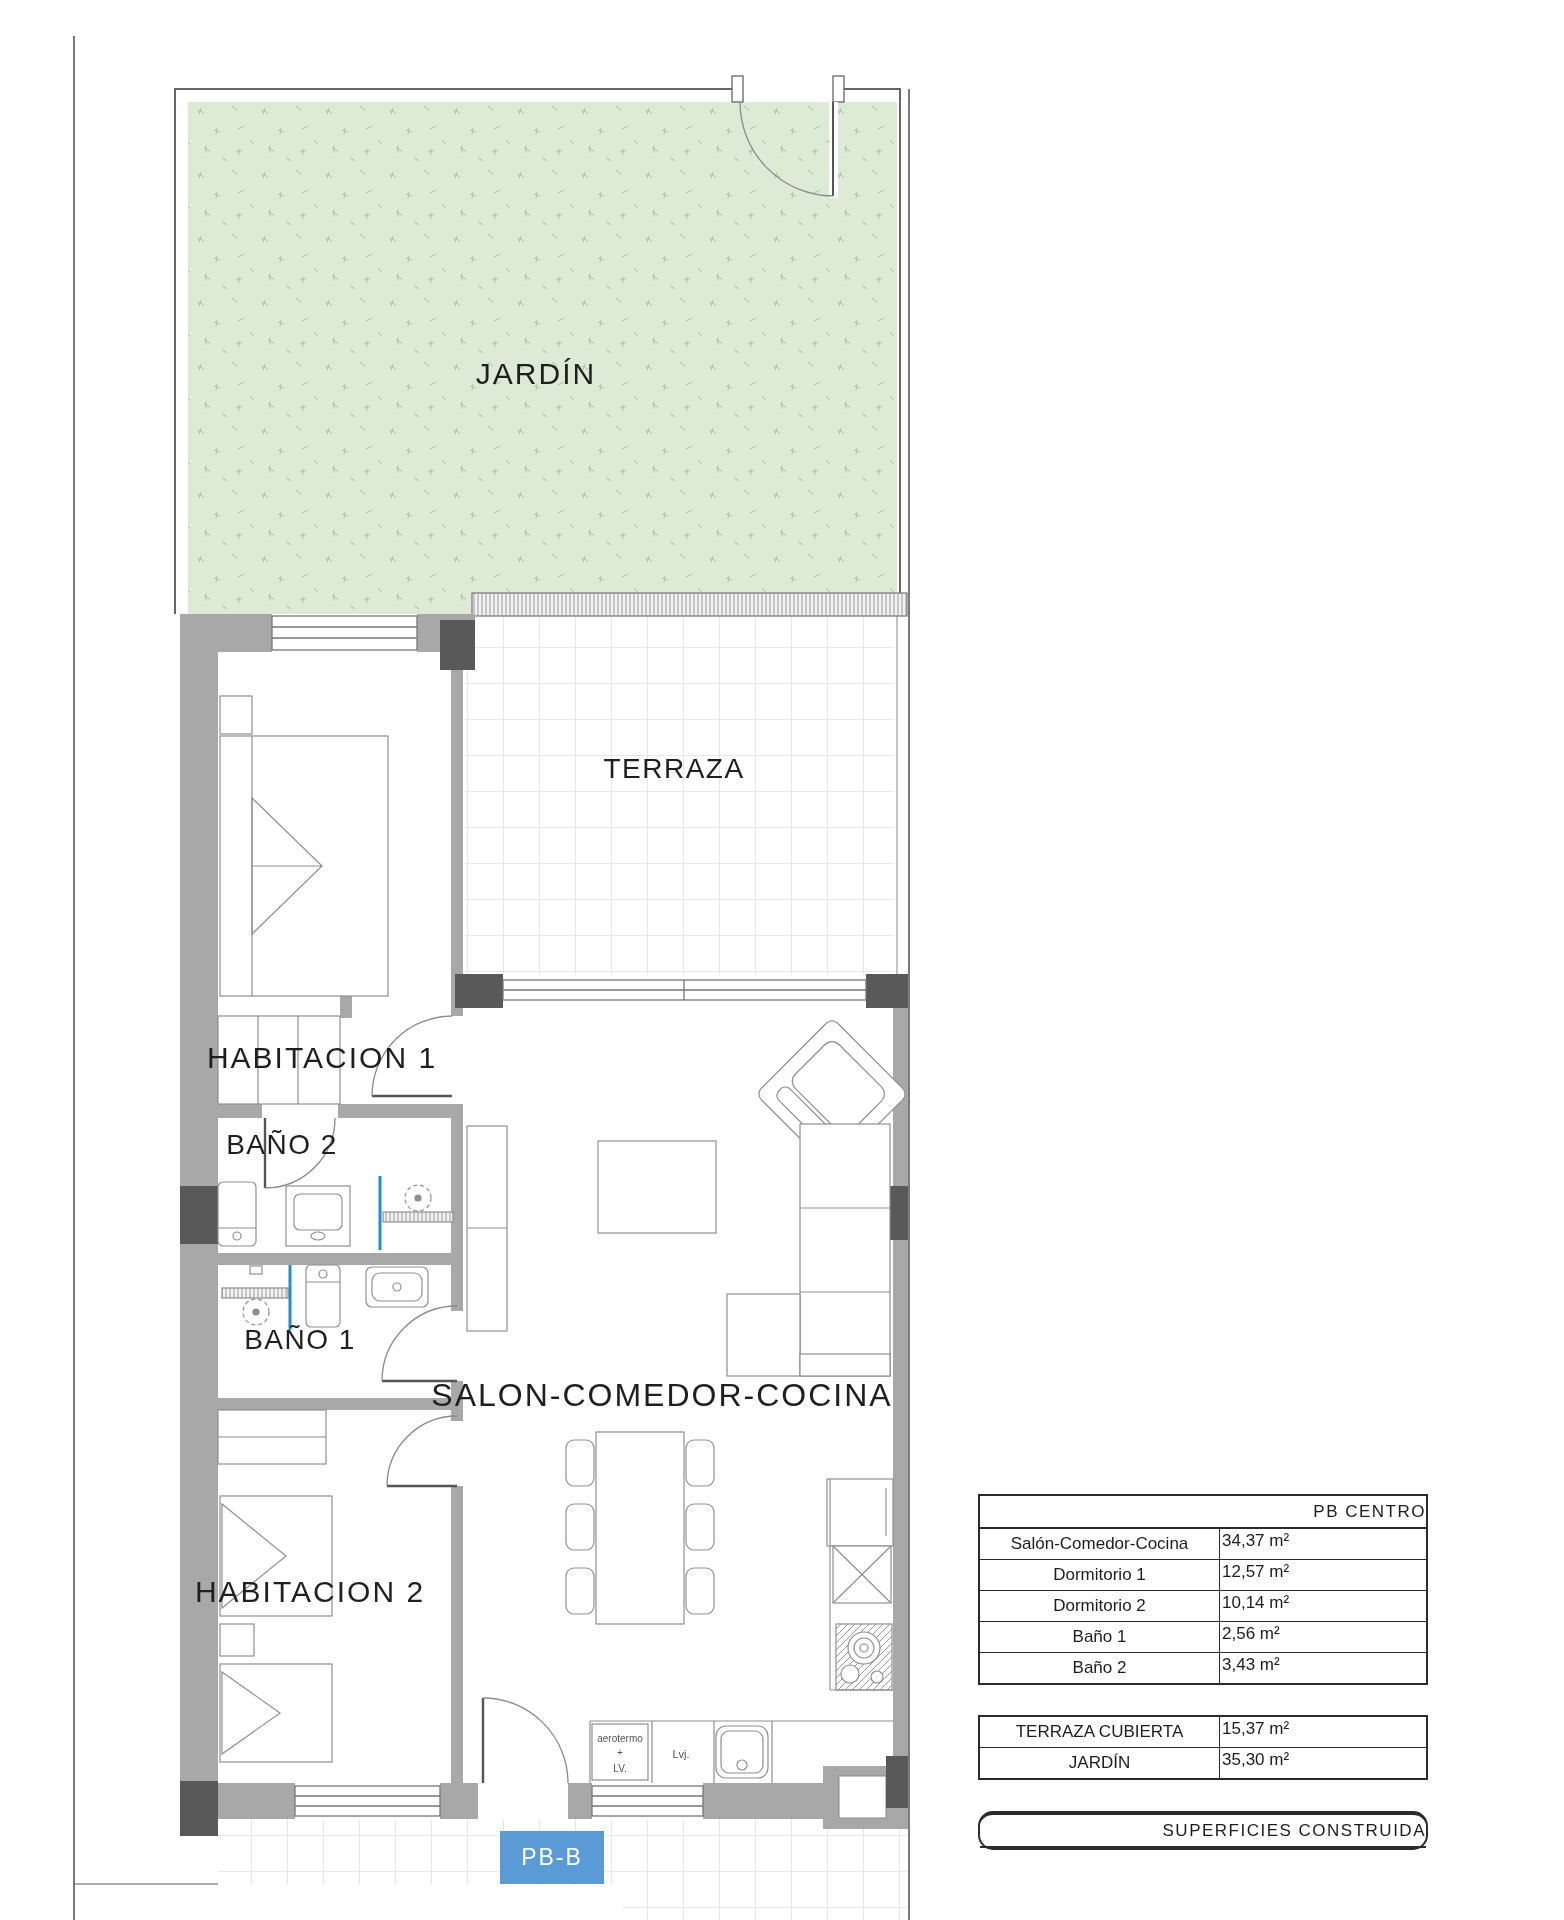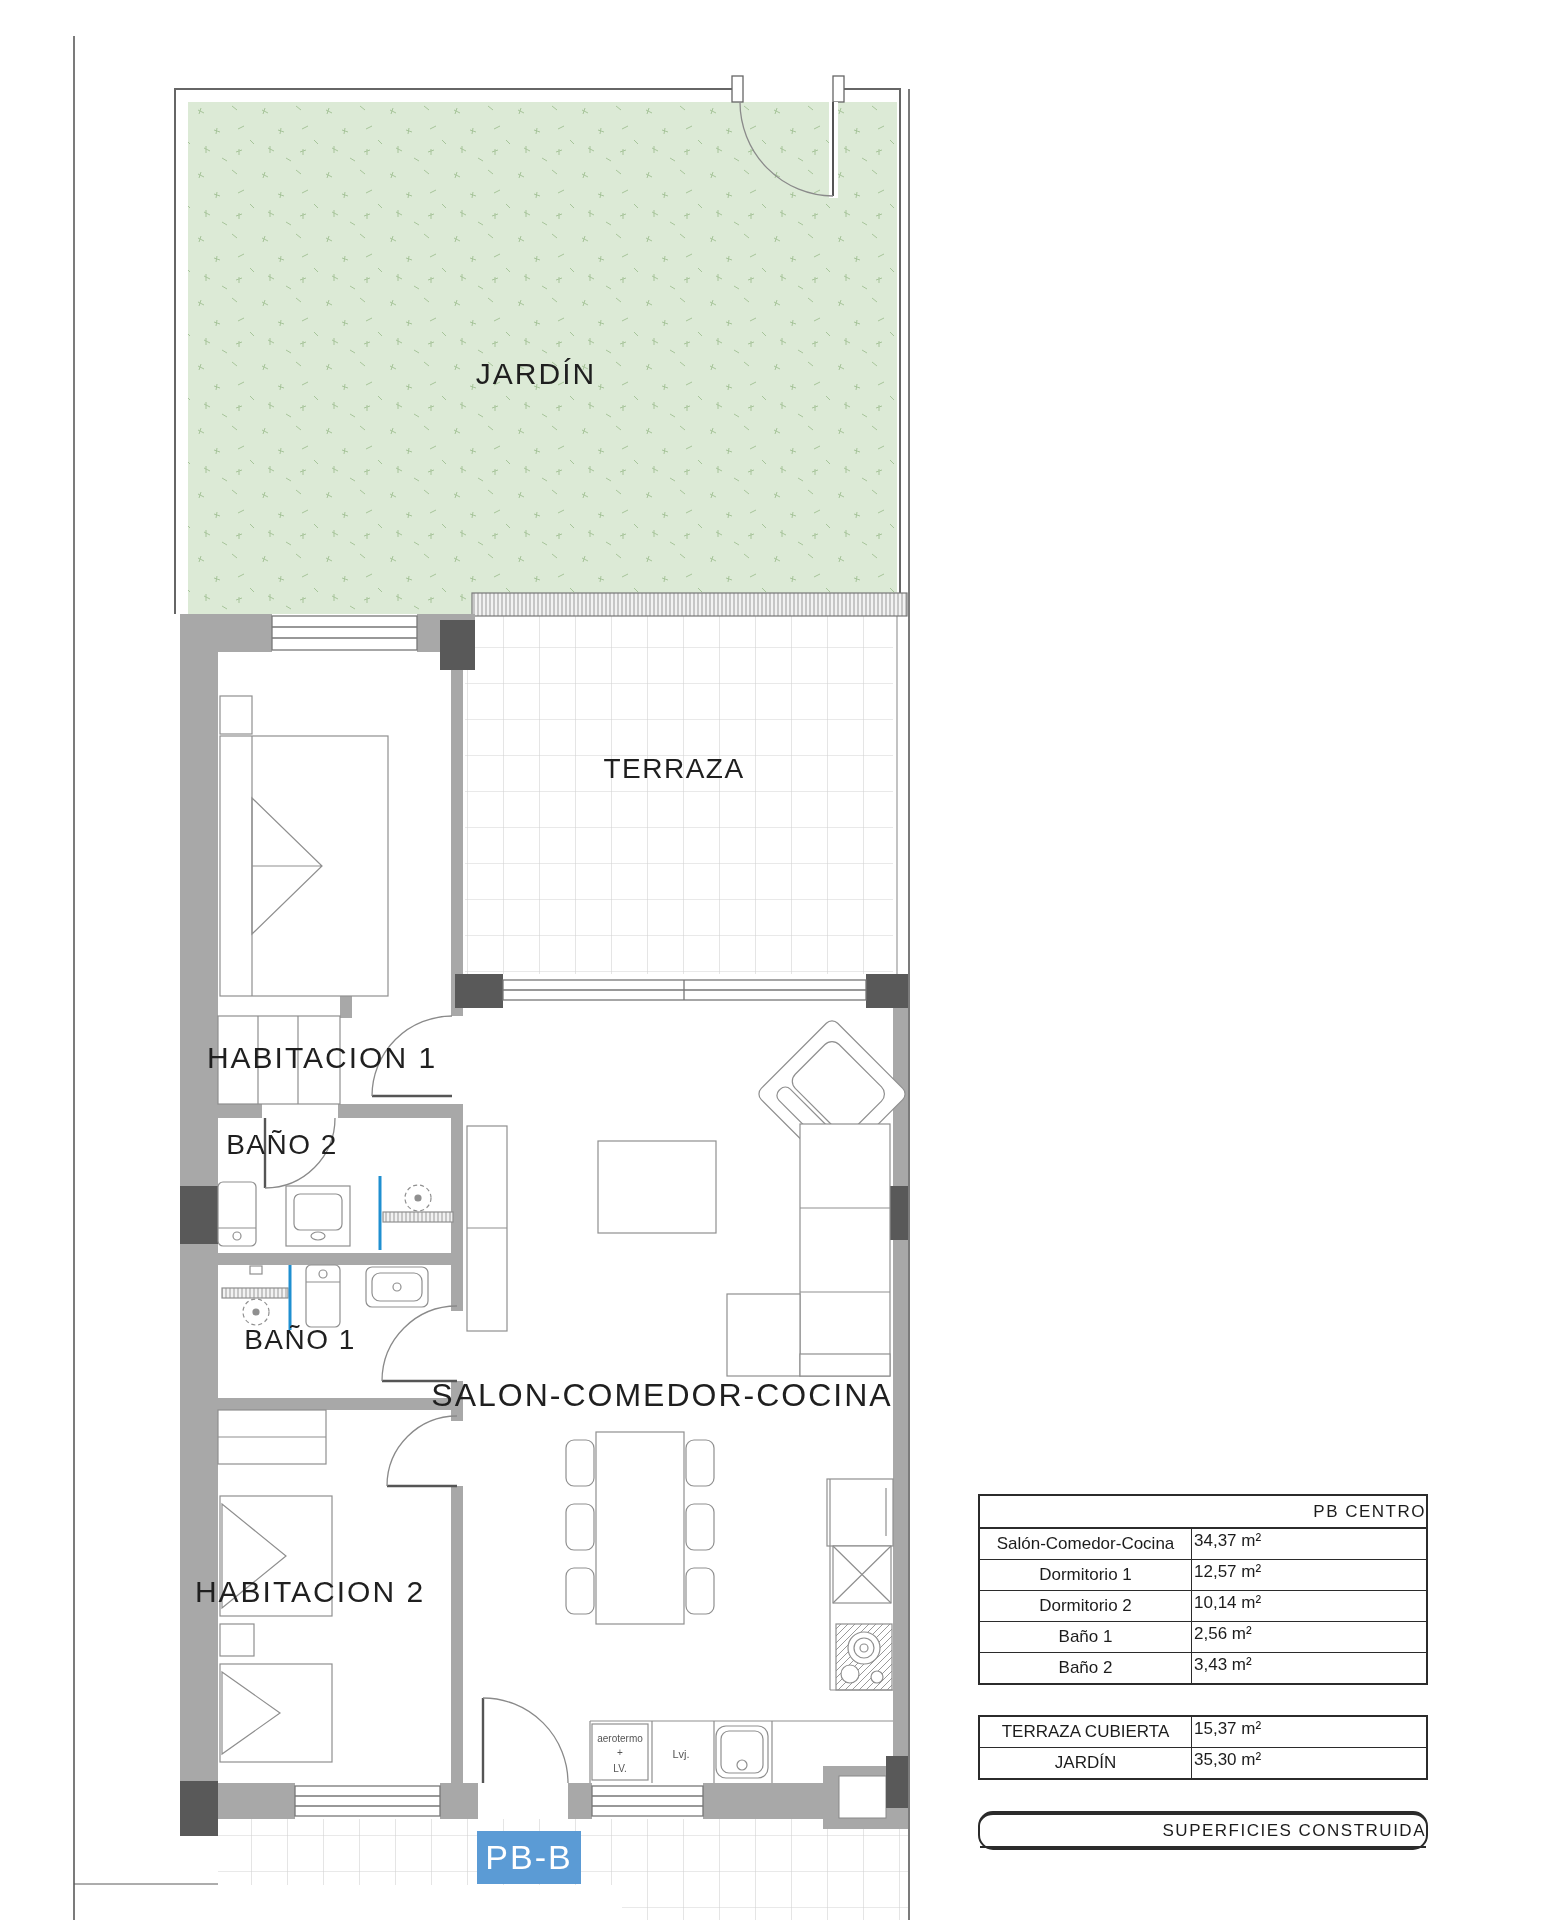--- a/index.html
+++ b/index.html
@@ -5,30 +5,30 @@
   html,body{margin:0;padding:0;background:#fff;}
   #page{position:relative;width:1564px;height:1920px;background:#fff;overflow:hidden;
         font-family:"Liberation Sans",sans-serif;color:#1a1a1a;margin-top:36px;}
   #plan-svg{position:absolute;left:0;top:0;}
   svg text{font-family:"Liberation Sans",sans-serif;fill:#1f1f1f;}
   .room-label{font-size:30px;letter-spacing:2px;}
   .room-label-sm{font-size:28px;letter-spacing:1.5px;}
   .living-label{font-size:32px;letter-spacing:2px;}
   .tiny-label{font-size:10px;letter-spacing:0;fill:#555;}
   
-  .unit-badge{position:absolute;left:477px;top:1795px;width:104px;height:53px;
+  .unit-badge{position:absolute;left:500px;top:1795px;width:104px;height:53px;
     background:#5b9bd5;color:#fff;display:flex;align-items:center;justify-content:center;
-    font-size:34px;letter-spacing:2px;}
+    font-size:23px;letter-spacing:2px;}
   
   .tables{position:absolute;left:978px;top:1458px;width:450px;font-size:17px;color:#1c1c1c;}
   .tbl{border:2px solid #2b2b2b;box-sizing:border-box;background:#fff;}
   .tbl .hdr{border-bottom:2px solid #2b2b2b;text-align:right;padding:6px 0 5px;letter-spacing:1.5px;}
   .tbl .row{display:flex;border-bottom:1.5px solid #2b2b2b;}
   .tbl .row:last-child{border-bottom:none;}
-  .tbl .cell-l{width:212px;border-right:1.5px solid #2b2b2b;text-align:center;padding:5px 2px;box-sizing:border-box;}
+  .tbl .cell-l{width:240px;border-right:1.5px solid #2b2b2b;text-align:center;padding:5px 2px;box-sizing:border-box;}
   .tbl .cell-v{flex:1;text-align:left;padding:2px 2px;}
   .tbl-gap1{height:30px;}
   .tbl-gap2{height:31px;}
   .tbl-built{border-top-width:4px;border-radius:15px;}
 </style>
 </head>
 <body>
 
 <div id="page">
 

